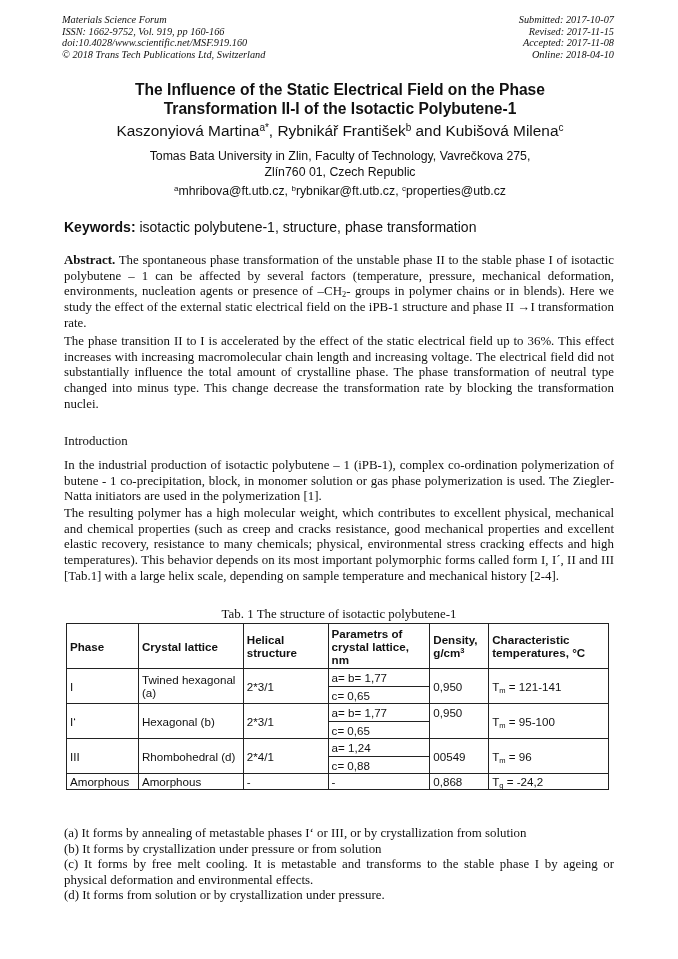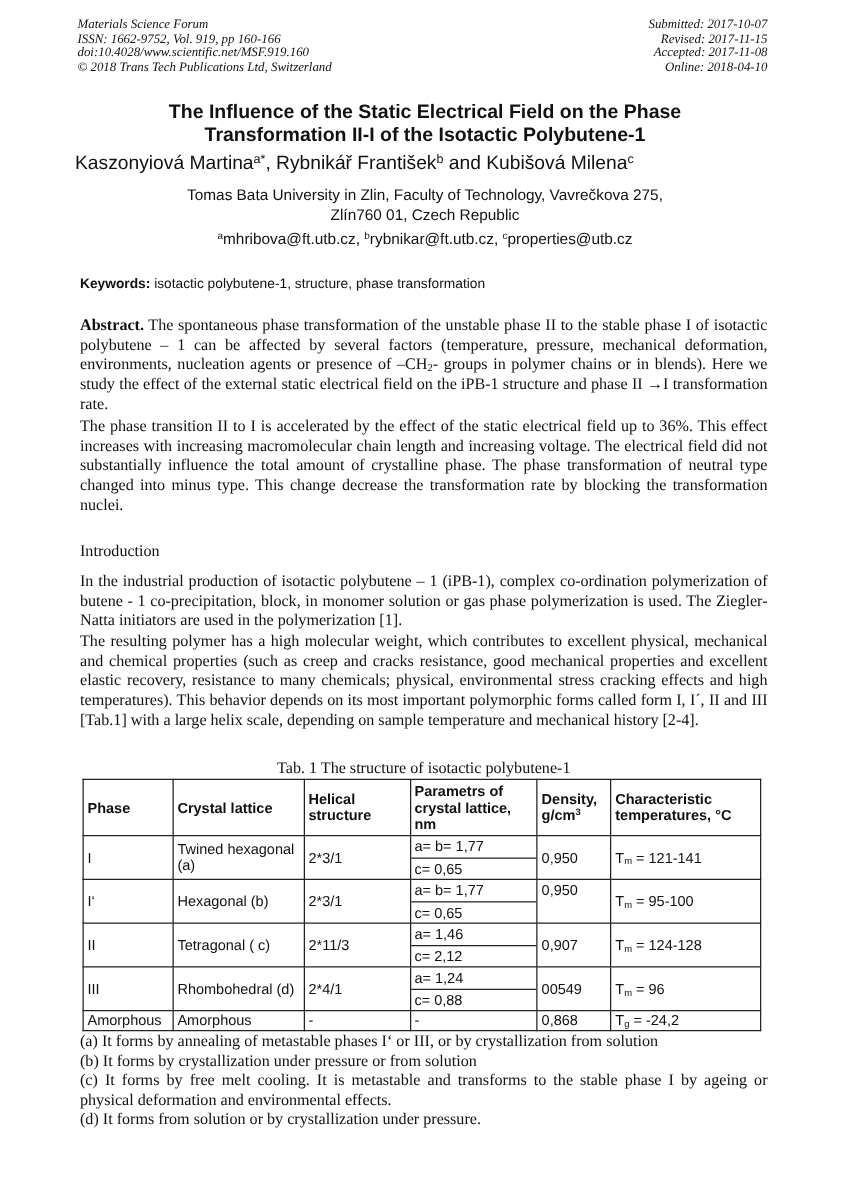--- a/index.html
+++ b/index.html
@@ -4,27 +4,27 @@
 <style>
   html, body { margin: 0; padding: 0; background: #ffffff; }
   body { width: 678px; height: 959px; position: relative; overflow: hidden; color: #111; }
   .serif { font-family: "Liberation Serif", "DejaVu Serif", serif; }
   .sans { font-family: "Liberation Sans", "DejaVu Sans", sans-serif; }
 
   .hdr-left { position: absolute; left: 62px; top: 14px; font-size: 10.3px; line-height: 11.6px; font-style: italic; }
   .hdr-right { position: absolute; right: 64px; top: 14px; font-size: 10.3px; line-height: 11.6px; font-style: italic; text-align: right; }
 
   .title { position: absolute; left: 60px; width: 560px; top: 80px; text-align: center; font-weight: bold; font-size: 15.6px; line-height: 19px; }
-  .authors { position: absolute; left: 60px; width: 560px; top: 121px; font-size: 15.4px; line-height: 20px; }
+  .authors { position: absolute; left: 60px; width: 560px; top: 121px; text-align: center; font-size: 15.4px; line-height: 20px; }
   .affil { position: absolute; left: 60px; width: 560px; top: 149px; text-align: center; font-size: 12.3px; line-height: 15.5px; }
   .emails { position: absolute; left: 60px; width: 560px; top: 184px; text-align: center; font-size: 12.3px; line-height: 15px; }
   sup { font-size: 65%; vertical-align: 0.5em; line-height: 0; }
   sub { font-size: 65%; vertical-align: -0.2em; line-height: 0; }
 
-  .keywords { position: absolute; left: 64px; top: 220px; font-size: 11px; line-height: 15px; }
+  .keywords { position: absolute; left: 64px; top: 220px; font-size: 14px; line-height: 15px; }
   .keywords b { font-weight: bold; }
 
   .para { position: absolute; left: 64px; width: 550px; font-size: 12.9px; line-height: 15.7px; text-align: justify; }
   .para b { font-weight: bold; }
   .abstract { top: 253px; }
   .abstract2 { top: 334px; }
   .intro-h { position: absolute; left: 64px; top: 434px; font-size: 12.9px; font-weight: normal; }
   .intro1 { top: 458px; }
   .intro2 { top: 506px; }
 
@@ -129,33 +129,20 @@
     <td class="param">
           <div class="param-cell">
             <span class="a">a= b= 1,77</span>
             <span>c= 0,65</span>
           </div>
         </td>
     <td class="density-top">0,950</td>
     <td><span>T</span><sub>m</sub><span> = 95-100</span></td>
   </tr>
   <tr>
-    <td>II</td>
-    <td>Tetragonal ( c)</td>
-    <td>2*11/3</td>
-    <td class="param">
-          <div class="param-cell">
-            <span class="a">a= 1,46</span>
-            <span>c= 2,12</span>
-          </div>
-        </td>
-    <td>0,907</td>
-    <td><span>T</span><sub>m</sub><span> = 124-128</span></td>
-  </tr>
-  <tr>
     <td>III</td>
     <td>Rhombohedral (d)</td>
     <td>2*4/1</td>
     <td class="param">
           <div class="param-cell">
             <span class="a">a= 1,24</span>
             <span>c= 0,88</span>
           </div>
         </td>
     <td>00549</td>

